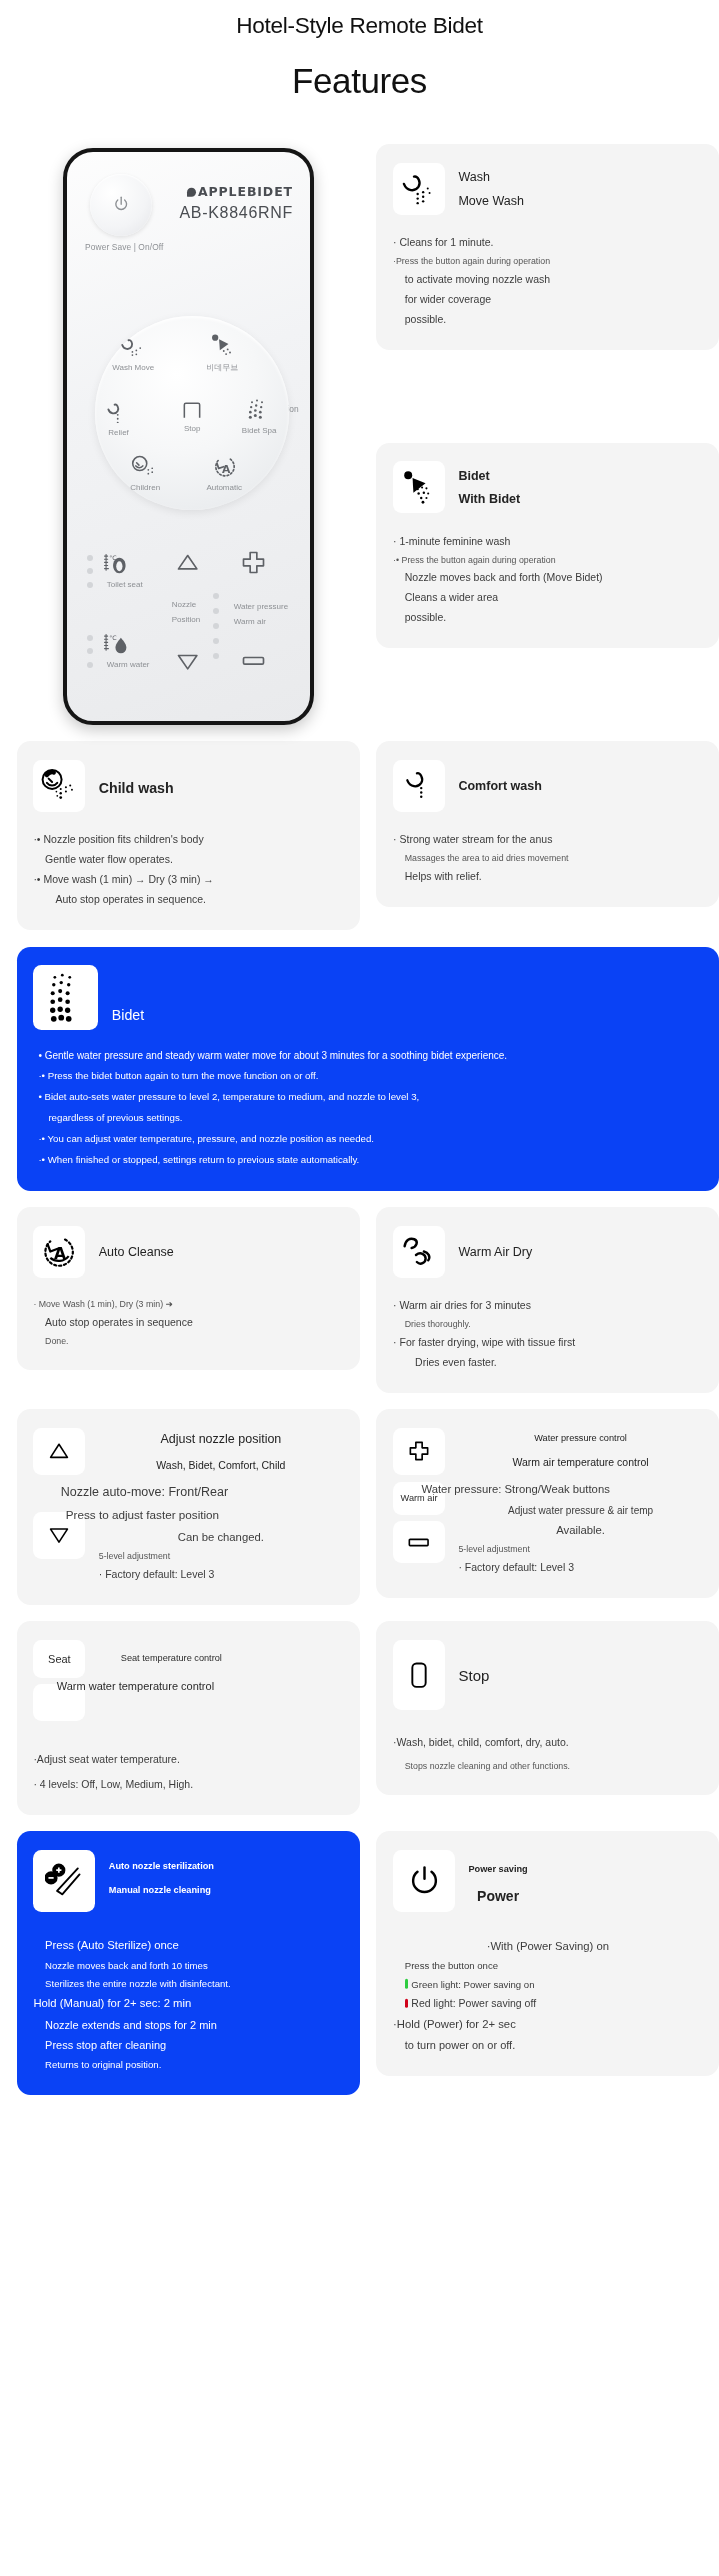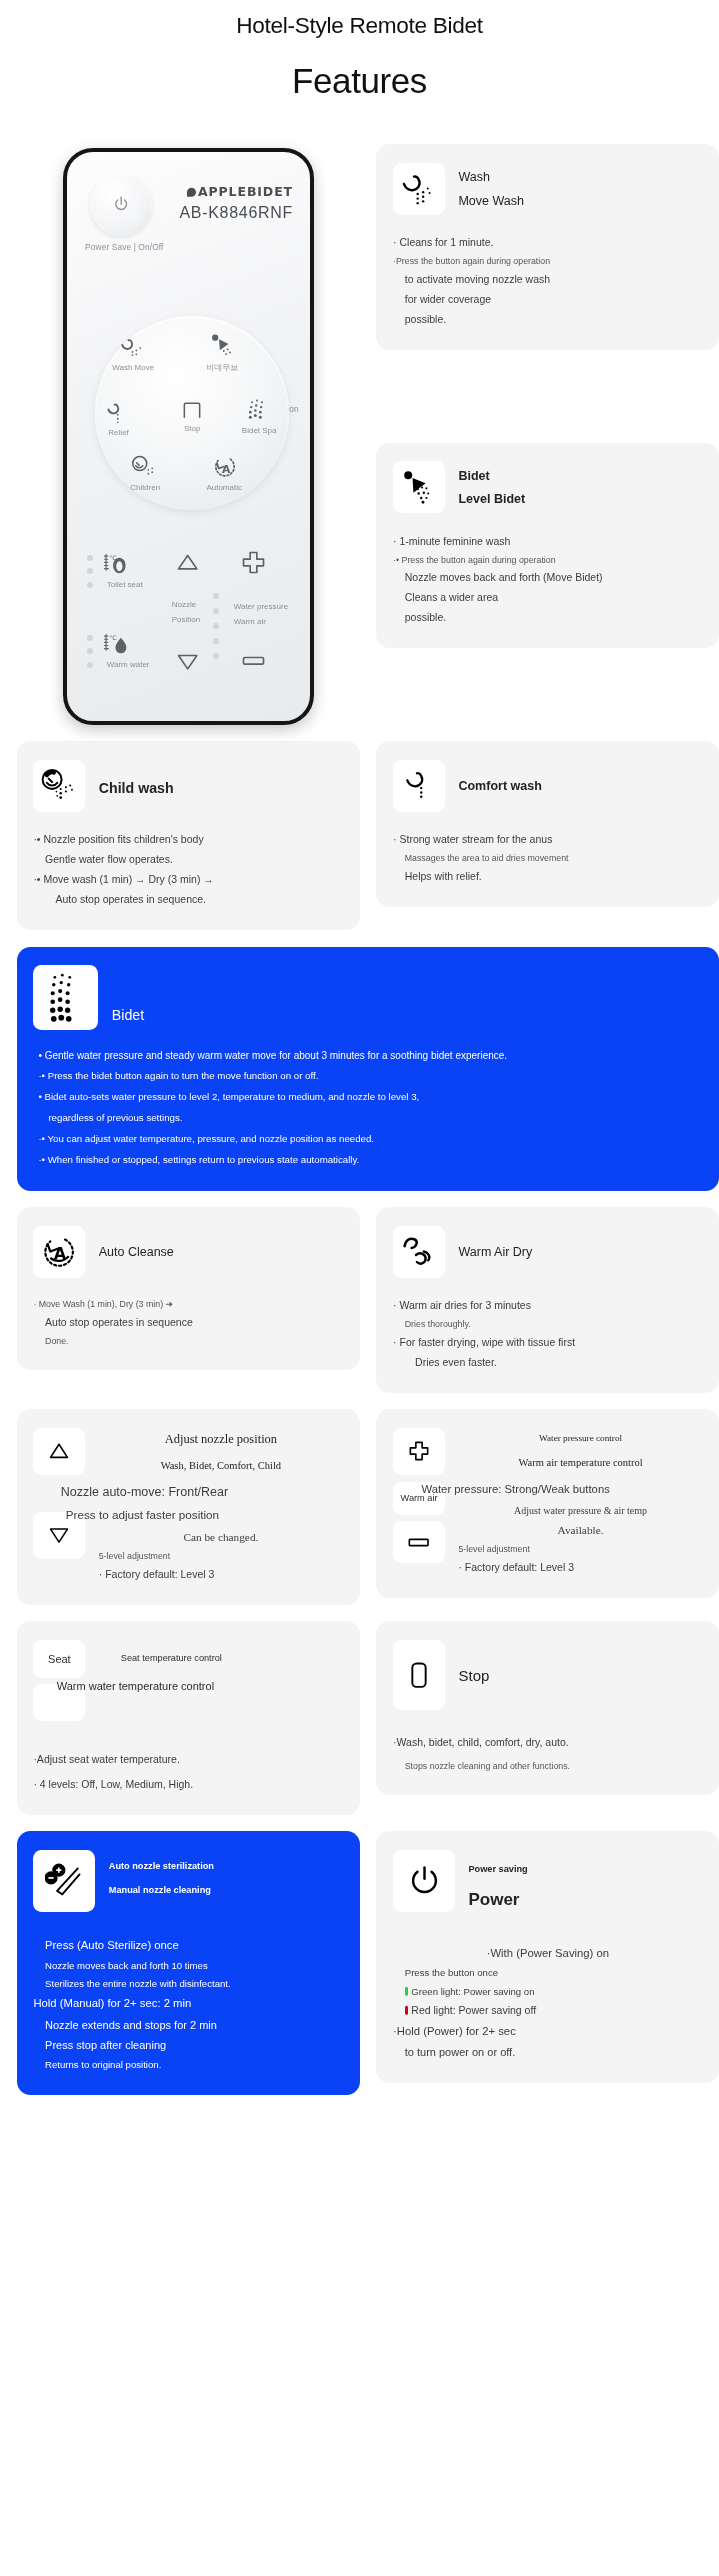--- a/index.html
+++ b/index.html
@@ -127,21 +127,21 @@
 
   .blue-list { margin-top: 15px; padding: 0 5px; }
   .blue-list p {
     font-size: 9.7px; line-height: 2.15; color: #ffffff;
   }
   .blue-list p.ind { padding-left: 10px; }
 
   .greendot { display:inline-block; width:3.3px; height:9.2px; border-radius:1.7px; background:#2ecc40; transform:translateY(0.8px); margin-right:3.3px;}
   .reddot   { display:inline-block; width:3.3px; height:9.2px; border-radius:1.7px; background:#d0021b; transform:translateY(0.8px); margin-right:3.3px;}
 
-  .ctr { text-align: center; font-family: Liberation Serif, serif; }
+  .ctr { text-align: center; }
 </style>
 </head>
 <body>
 
 <div class="page">
 
   <div class="kicker">Hotel-Style Remote Bidet</div>
   <div class="title">Features</div>
 
   <div class="grid">
@@ -377,21 +377,21 @@
                 <circle cx="26" cy="25" r="1.4"></circle>
                 <circle cx="31" cy="26" r="1.2"></circle>
               <circle cx="23" cy="31" r="1.4"></circle>
                 <circle cx="29" cy="31" r="1.2"></circle>
               <circle cx="25" cy="36" r="1.6"></circle>
             </g>
           </svg>
         </div>
         <div class="head-text">
           <div class="h1 bold">Bidet</div>
-          <div class="h1 bold">Level Bidet</div>
+          <div class="h1 bold">With Bidet</div>
         </div>
       </div>
       <div class="body-list">
         <p>· 1-minute feminine wash</p>
         <p class="sm">·• Press the button again during operation</p>
         <p class="ind">Nozzle moves back and forth (Move Bidet)</p>
         <p class="ind">Cleans a wider area</p>
         <p class="ind">possible.</p>
       </div>
     </div>
@@ -663,21 +663,21 @@
     <div class="card">
       <div class="card-head">
         <div class="icon-tile" style="width:62px;height:62px;min-width:62px;">
           <svg width="35" height="35" viewBox="0 0 40 40" fill="none" stroke="#000" stroke-width="2.8" stroke-linecap="round">
             <path d="M20 5v13"></path>
             <path d="M12 10a13 13 0 1 0 16 0"></path>
           </svg>
         </div>
         <div class="head-text" style="padding-top:8.4px;">
           <div class="h1 small" style="line-height:2.4;">Power saving</div>
-          <div class="h1 bold" style="font-size:17px;line-height:2.4;">Power</div>
+          <div class="h1 bold" style="font-size:14px;line-height:2.4;text-align:center;">Power</div>
         </div>
       </div>
       <div class="body-list" style="margin-top:22px;">
         <p style="font-size:11.3px;text-align:center;">·With (Power Saving) on</p>
         <p class="ind" style="font-size:9.6px;">Press the button once</p>
         <p class="ind" style="font-size:9.6px;"><span class="greendot"></span><span>Green light: Power saving on</span></p>
         <p class="ind" style="font-size:10.5px;"><span class="reddot"></span><span>Red light: Power saving off</span></p>
         <p style="font-size:11.3px;">·Hold (Power) for 2+ sec</p>
         <p class="ind" style="font-size:11px;">to turn power on or off.</p>
       </div>

